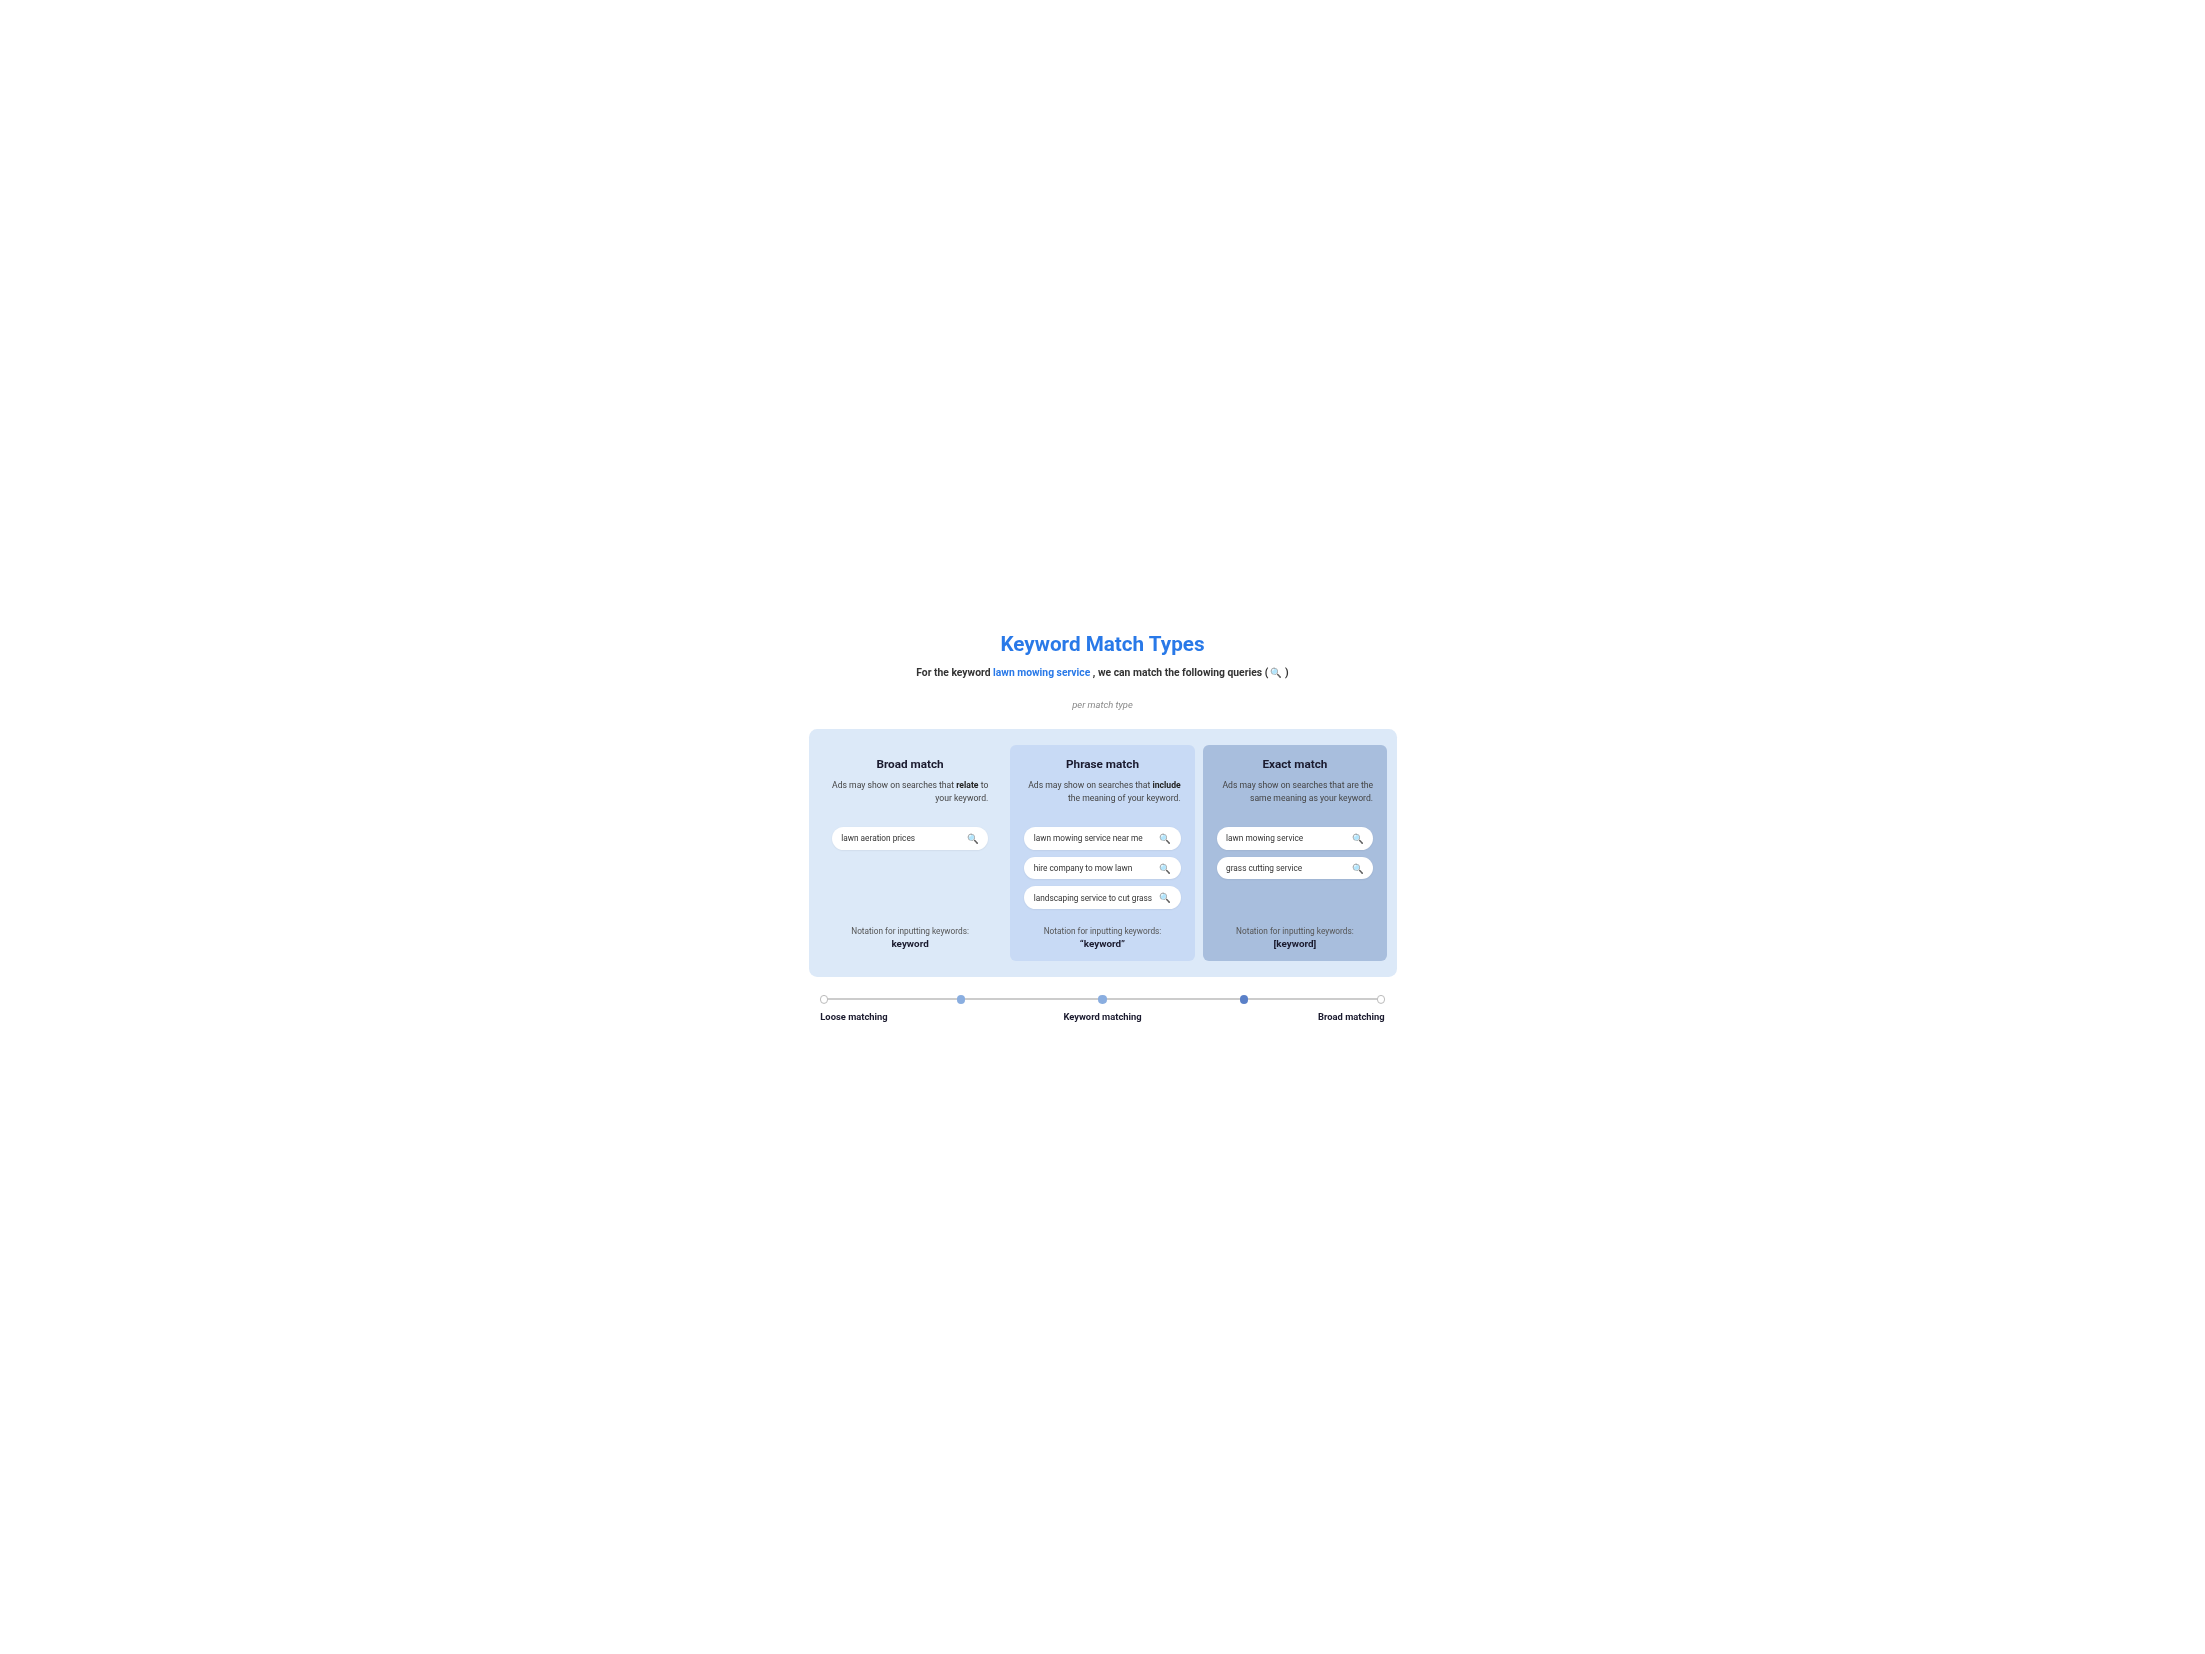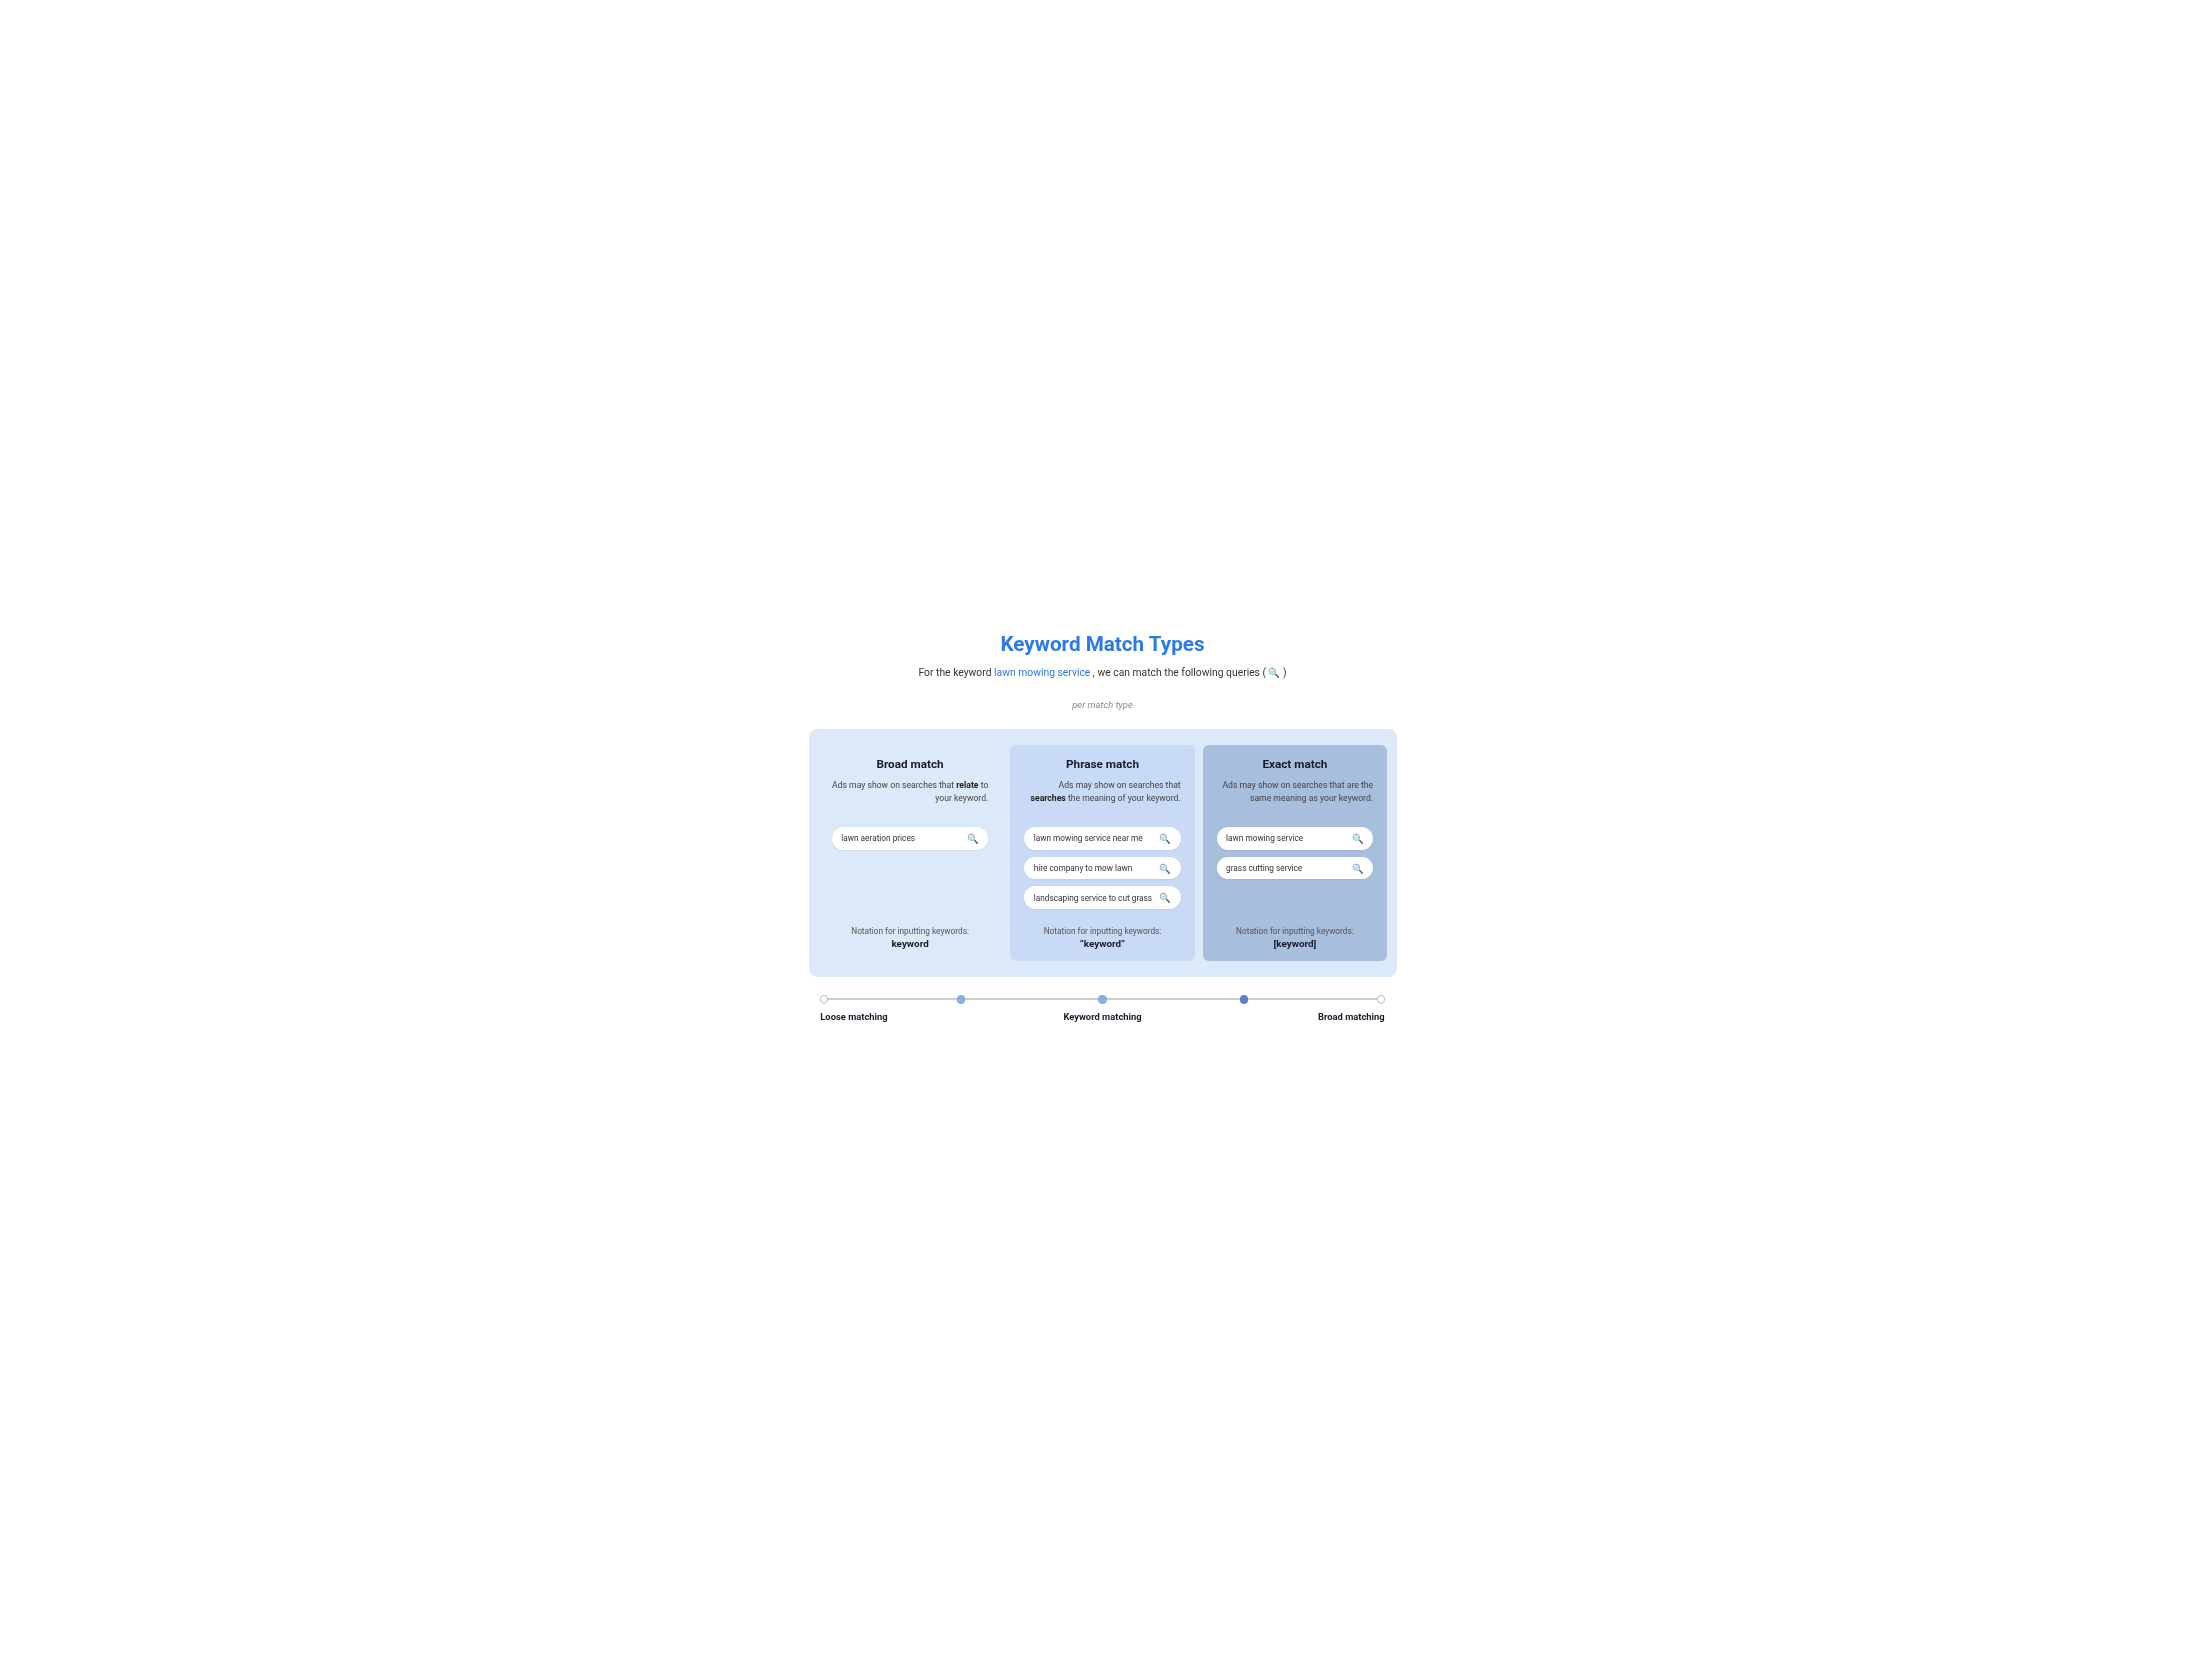--- a/index.html
+++ b/index.html
@@ -27,20 +27,21 @@
     .main-title {
       font-size: 2.2rem;
       font-weight: 700;
       color: #2979e8;
       margin-bottom: 9.4px;
     }
     .subtitle {
       font-size: 1.1rem;
       color: #333;
       margin-bottom: 20px;
+      font-weight: bold;
     }
     .subtitle .keyword-highlight {
       color: #2979e8;
     }
     .subtitle .search-icon-inline {
       display: inline-block;
       color: #2979e8;
       font-size: 1rem;
     }
     .per-match {
@@ -247,21 +248,21 @@
       </div>
       <div class="notation-section">
         <div class="notation-label">Notation for inputting keywords:</div>
         <div class="notation-value">keyword</div>
       </div>
     </div>
 
     <div class="match-col phrase">
       <div class="col-title">Phrase match</div>
       <div class="col-description">
-        <span>Ads may show on searches that </span><strong>searches</strong><span> the meaning of your keyword.</span>
+        <span>Ads may show on searches that </span><strong>include</strong><span> the meaning of your keyword.</span>
       </div>
       <div class="search-items">
         <div class="search-pill">
           <span class="pill-text">lawn mowing service near me</span>
           <span class="pill-icon">🔍</span>
         </div>
         <div class="search-pill">
           <span class="pill-text">hire company to mow lawn</span>
           <span class="pill-icon">🔍</span>
         </div>

